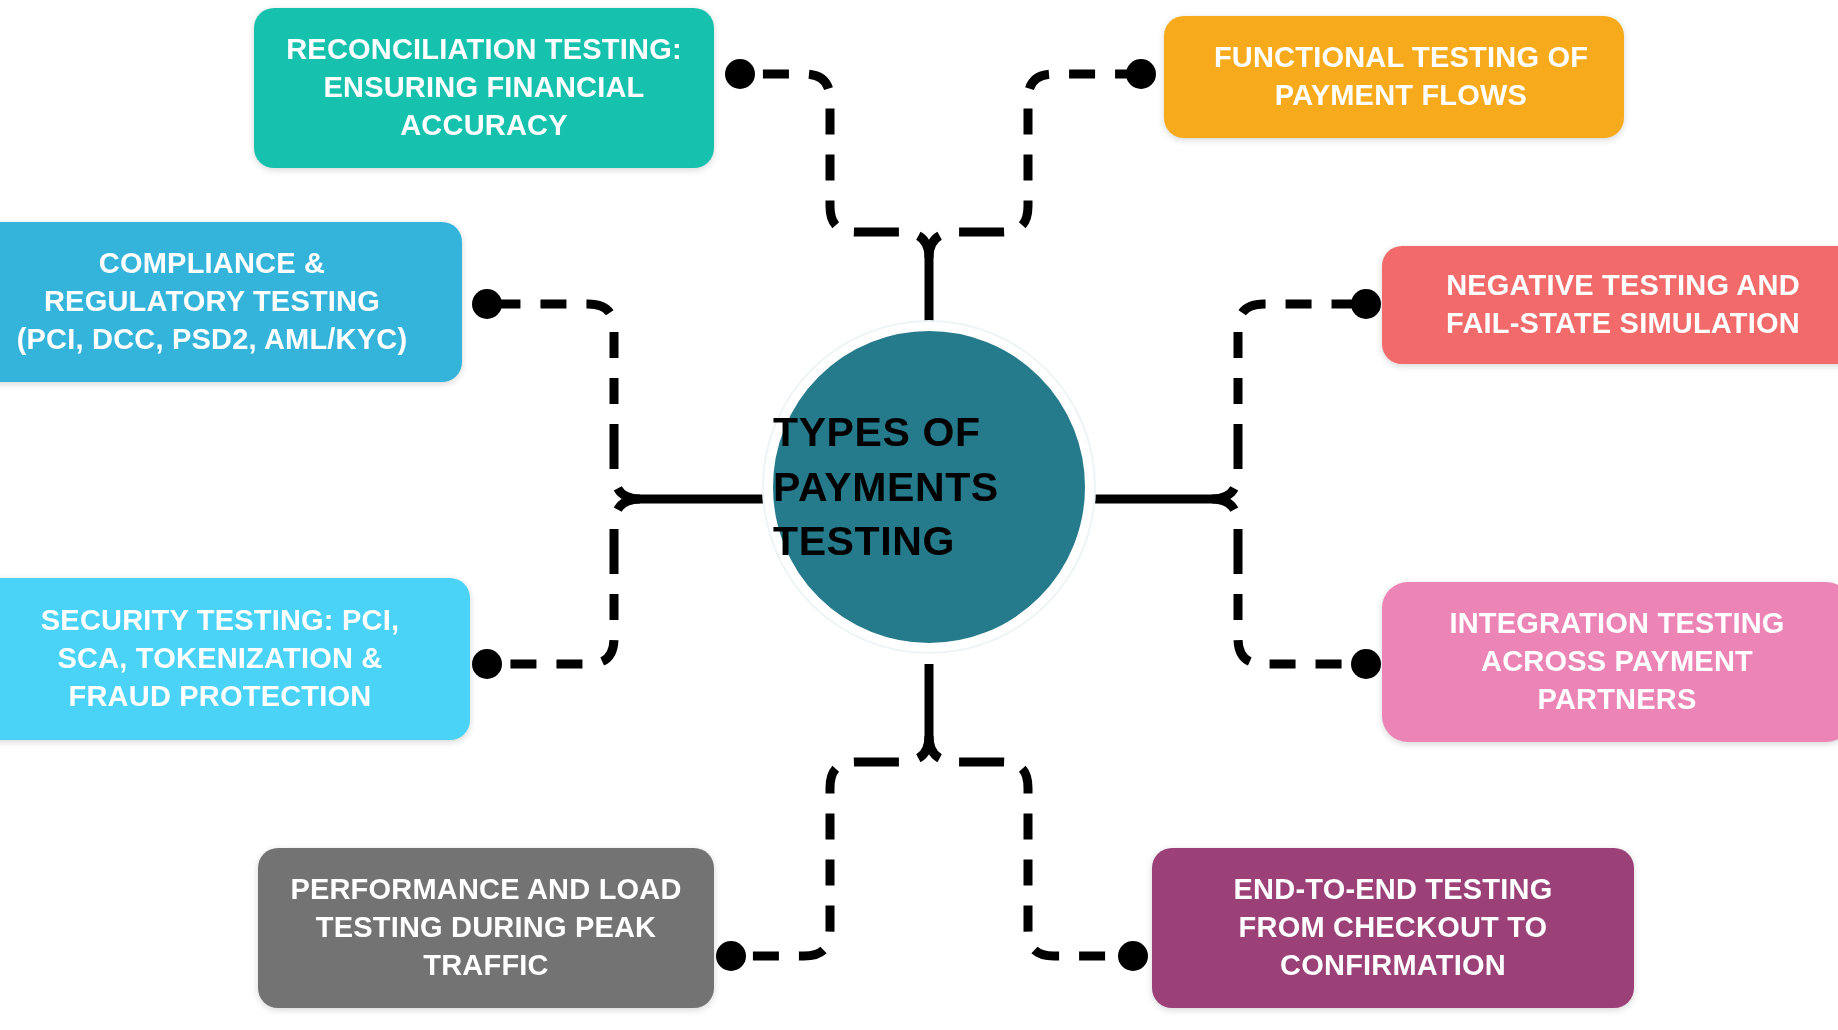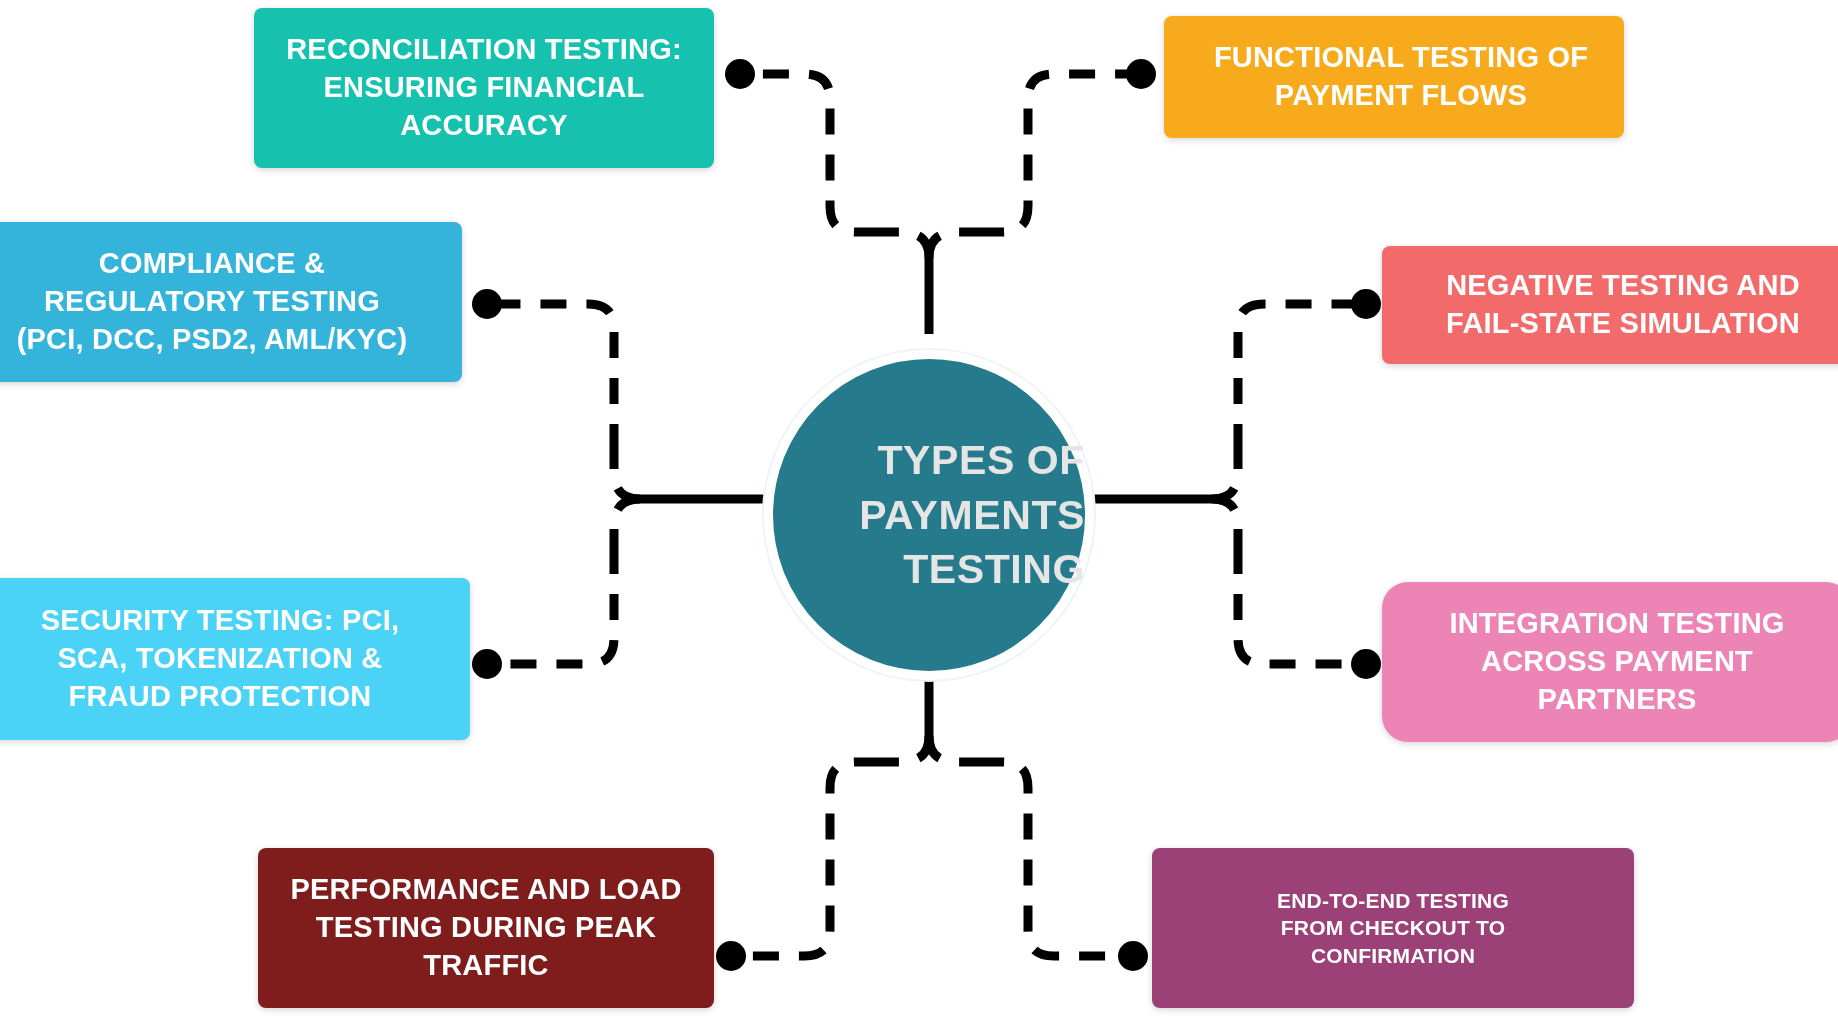--- a/index.html
+++ b/index.html
@@ -29,57 +29,57 @@
     position: absolute;
     box-sizing: border-box;
     display: flex;
     align-items: center;
     justify-content: center;
     text-align: center;
     color: #ffffff;
     font-weight: bold;
     letter-spacing: 0.2px;
     line-height: 1.30;
-    border-radius: 8px;
+    border-radius: 20px;
     padding: 10px 14px;
     box-shadow: 0 2px 7px rgba(0,0,0,0.16);
     z-index: 3;
   }
   .node-text {
     display: block;
     width: 100%;
     white-space: pre-line;
   }
 
   
   #node-reconciliation { left: 254px; top: 8px;   width: 460px; height: 160px; font-size: 29px; }
   #node-functional     { left: 1164px; top: 16px; width: 460px; height: 122px; font-size: 29px; padding-left: 28px; }
   #node-compliance     { left: -38px; top: 222px; width: 500px; height: 160px; font-size: 29px; }
   #node-negative       { left: 1382px; top: 246px; width: 482px; height: 118px; font-size: 29px; }
   #node-security       { left: -30px; top: 578px; width: 500px; height: 162px; font-size: 29px; }
   #node-integration    { left: 1382px; top: 582px; width: 470px; height: 160px; font-size: 29px; border-radius: 26px; }
   #node-performance    { left: 258px; top: 848px; width: 456px; height: 160px; font-size: 29px; }
-  #node-endtoend       { left: 1152px; top: 848px; width: 482px; height: 160px; font-size: 21px; }
+  #node-endtoend       { left: 1152px; top: 848px; width: 482px; height: 160px; font-size: 29px; }
 
   
   #hub {
     position: absolute;
     left: 764px;
-    top: 350px;
+    top: 322px;
     width: 330px;
     height: 330px;
     border-radius: 50%;
     background: #257b8c;
     border: 9px solid #ffffff;
     box-sizing: border-box;
     display: flex;
     align-items: center;
     justify-content: center;
-    text-align: right;
-    color: #e5e5e5;
+    text-align: left;
+    color: #000000;
     font-weight: bold;
     font-size: 41px;
     line-height: 1.33;
     letter-spacing: 0.6px;
     z-index: 4;
     box-shadow: 0 0 0 2px #eef4f5;
   }
   #hub .node-text { white-space: pre-line; }
 </style>
 </head>
@@ -163,21 +163,21 @@
 SCA, TOKENIZATION &amp;
 FRAUD PROTECTION</span>
   </div>
 
   <div class="node" id="node-integration" style="background:#ec85b6">
     <span class="node-text">INTEGRATION TESTING
 ACROSS PAYMENT
 PARTNERS</span>
   </div>
 
-  <div class="node" id="node-performance" style="background:#7f1d1d">
+  <div class="node" id="node-performance" style="background:#737373">
     <span class="node-text">PERFORMANCE AND LOAD
 TESTING DURING PEAK
 TRAFFIC</span>
   </div>
 
   <div class="node" id="node-endtoend" style="background:#9c4078">
     <span class="node-text">END-TO-END TESTING
 FROM CHECKOUT TO
 CONFIRMATION</span>
   </div>

